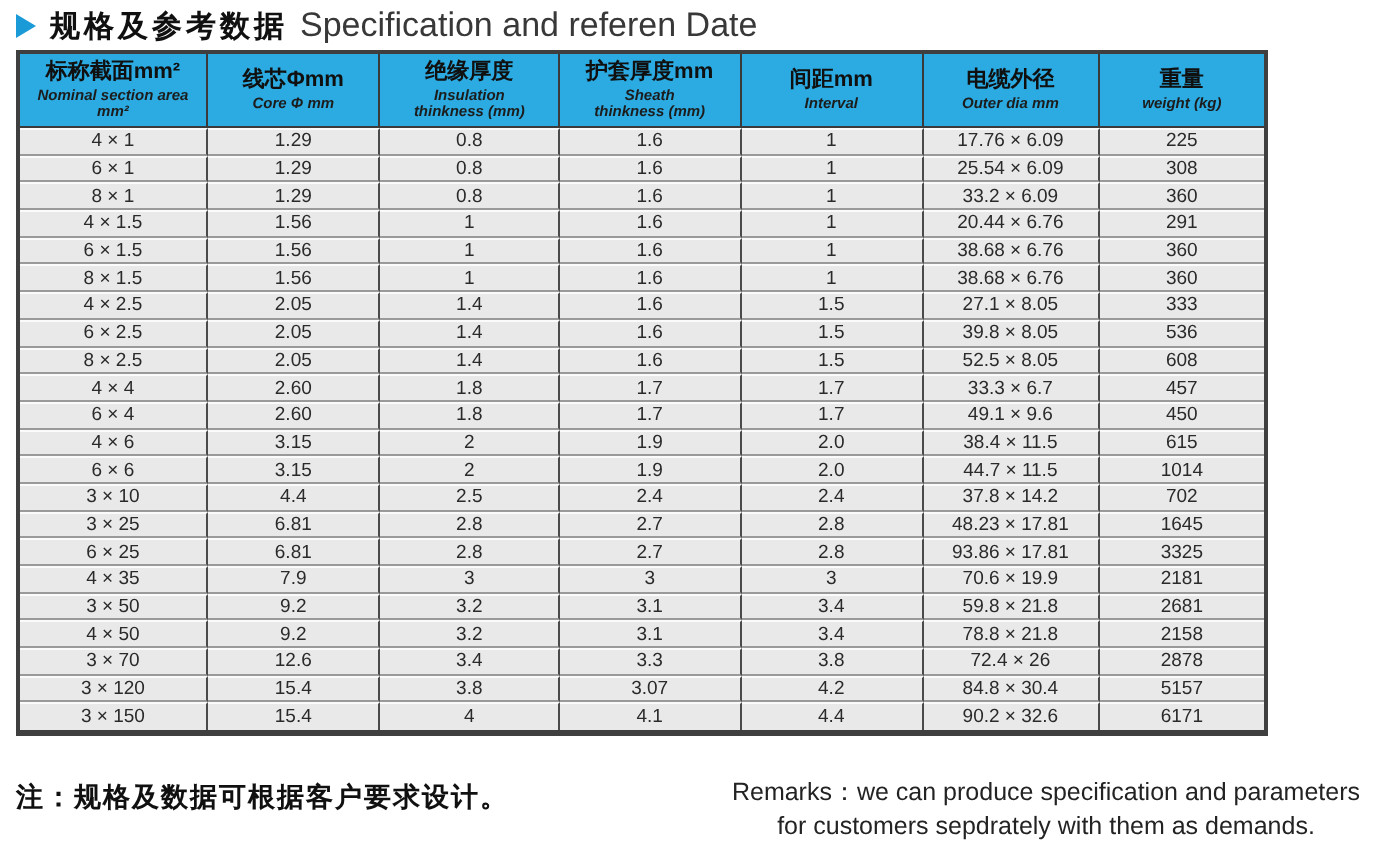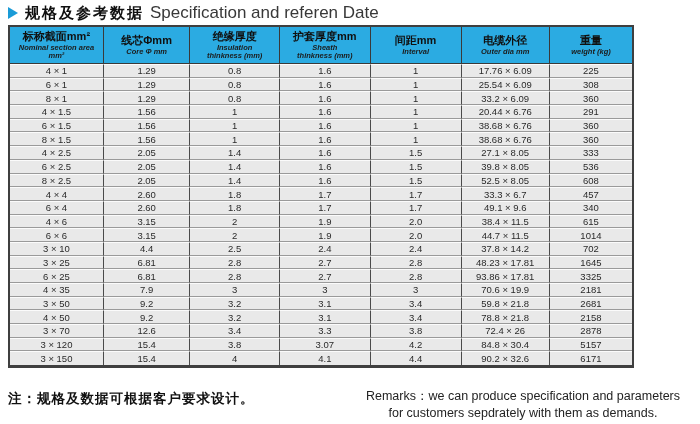--- a/index.html
+++ b/index.html
@@ -199,21 +199,21 @@
           <td>33.3 × 6.7</td>
           <td>457</td>
         </tr>
         <tr>
           <td>6 × 4</td>
           <td>2.60</td>
           <td>1.8</td>
           <td>1.7</td>
           <td>1.7</td>
           <td>49.1 × 9.6</td>
-          <td>340</td>
+          <td>450</td>
         </tr>
         <tr>
           <td>4 × 6</td>
           <td>3.15</td>
           <td>2</td>
           <td>1.9</td>
           <td>2.0</td>
           <td>38.4 × 11.5</td>
           <td>615</td>
         </tr>

